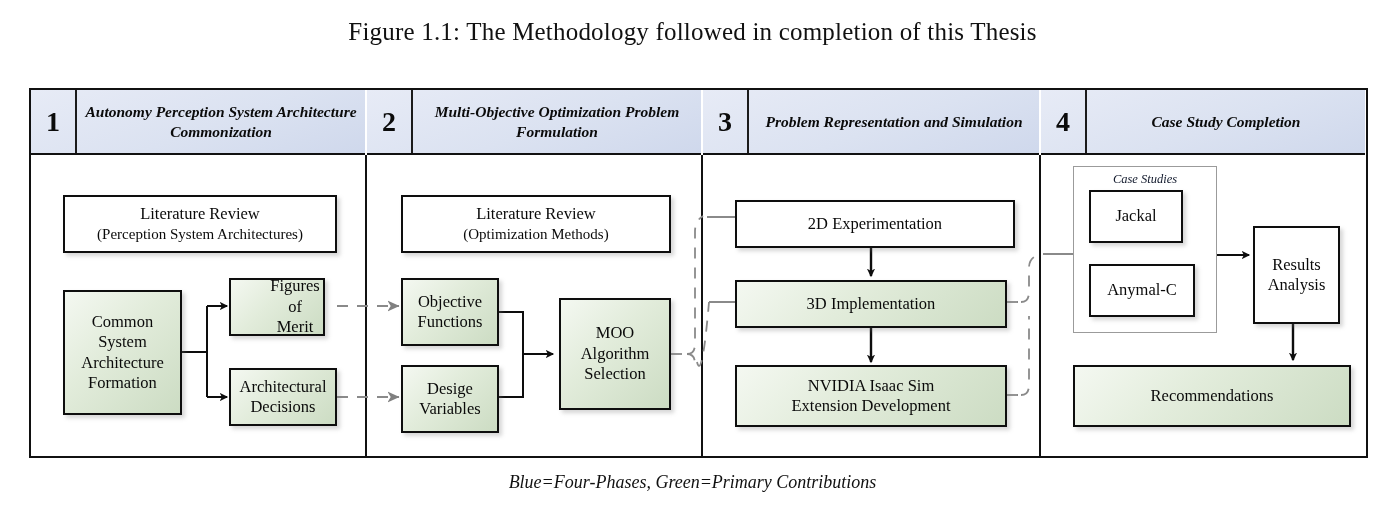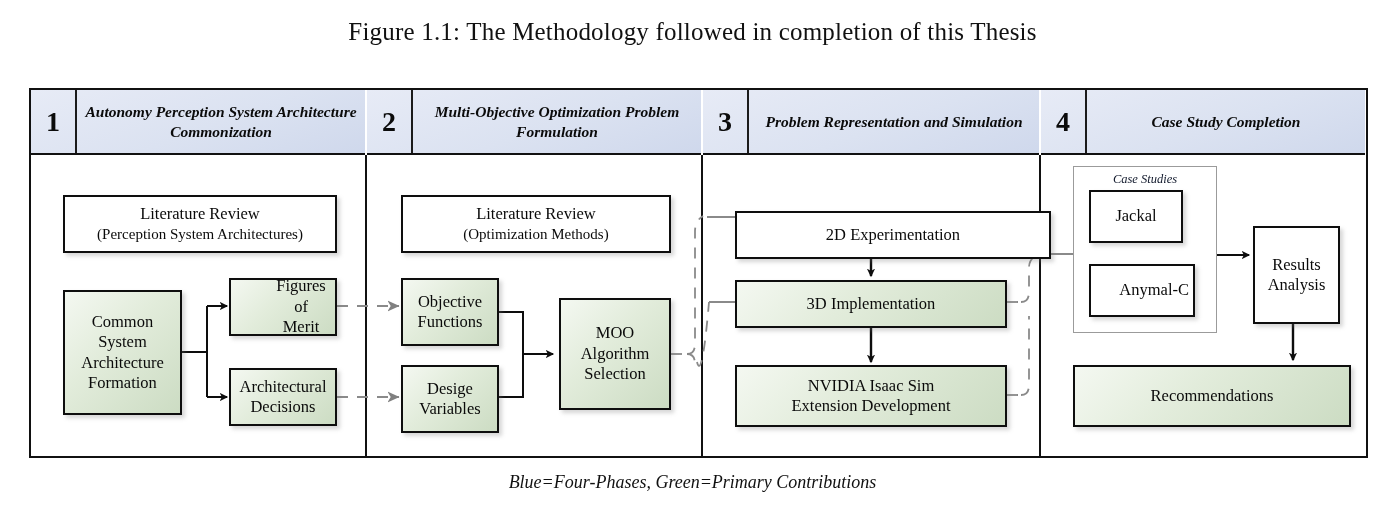--- a/index.html
+++ b/index.html
@@ -268,21 +268,21 @@
 
     <div class="node green" style="left:32px; top:200px; width:119px; height:125px;">
       <span>
         <span class="ln">Common</span>
         <span class="ln">System</span>
         <span class="ln">Architecture</span>
         <span class="ln">Formation</span>
       </span>
     </div>
 
-    <div class="node green" style="left:198px; top:188px; width:108px; height:58px;padding-left:40px;">
+    <div class="node green" style="left:198px; top:188px; width:96px; height:58px;padding-left:40px;">
       <span>
         <span class="ln">Figures of</span>
         <span class="ln">Merit</span>
       </span>
     </div>
 
     <div class="node green" style="left:198px; top:278px; width:108px; height:58px;">
       <span>
         <span class="ln">Architectural</span>
         <span class="ln">Decisions</span>
@@ -311,21 +311,21 @@
     </div>
 
     <div class="node green" style="left:528px; top:208px; width:112px; height:112px;">
       <span>
         <span class="ln">MOO</span>
         <span class="ln">Algorithm</span>
         <span class="ln">Selection</span>
       </span>
     </div>
 
-    <div class="node white" style="left:704px; top:121px; width:316px; height:48px;">
+    <div class="node white" style="left:704px; top:110px; width:280px; height:48px;">
       <span class="ln">2D Experimentation</span>
     </div>
 
     <div class="node green" style="left:704px; top:190px; width:272px; height:48px;">
       <span class="ln">3D Implementation</span>
     </div>
 
     <div class="node green" style="left:704px; top:275px; width:272px; height:62px;">
       <span>
         <span class="ln">NVIDIA Isaac Sim</span>
@@ -334,21 +334,21 @@
     </div>
 
     <div id="case-studies-group" style="left:1042px; top:76px; width:144px; height:167px;">
       <div id="case-studies-label">Case Studies</div>
     </div>
 
     <div class="node white" style="left:1058px; top:100px; width:94px; height:53px;">
       <span class="ln">Jackal</span>
     </div>
 
-    <div class="node white" style="left:1058px; top:174px; width:106px; height:53px;justify-content:flex-end;">
+    <div class="node white" style="left:1058px; top:174px; width:106px; height:53px;">
       <span class="ln">Anymal-C</span>
     </div>
 
     <div class="node white" style="left:1222px; top:120px; width:87px; height:98px;margin-top:16px;">
       <span>
         <span class="ln">Results</span>
         <span class="ln">Analysis</span>
       </span>
     </div>
 

